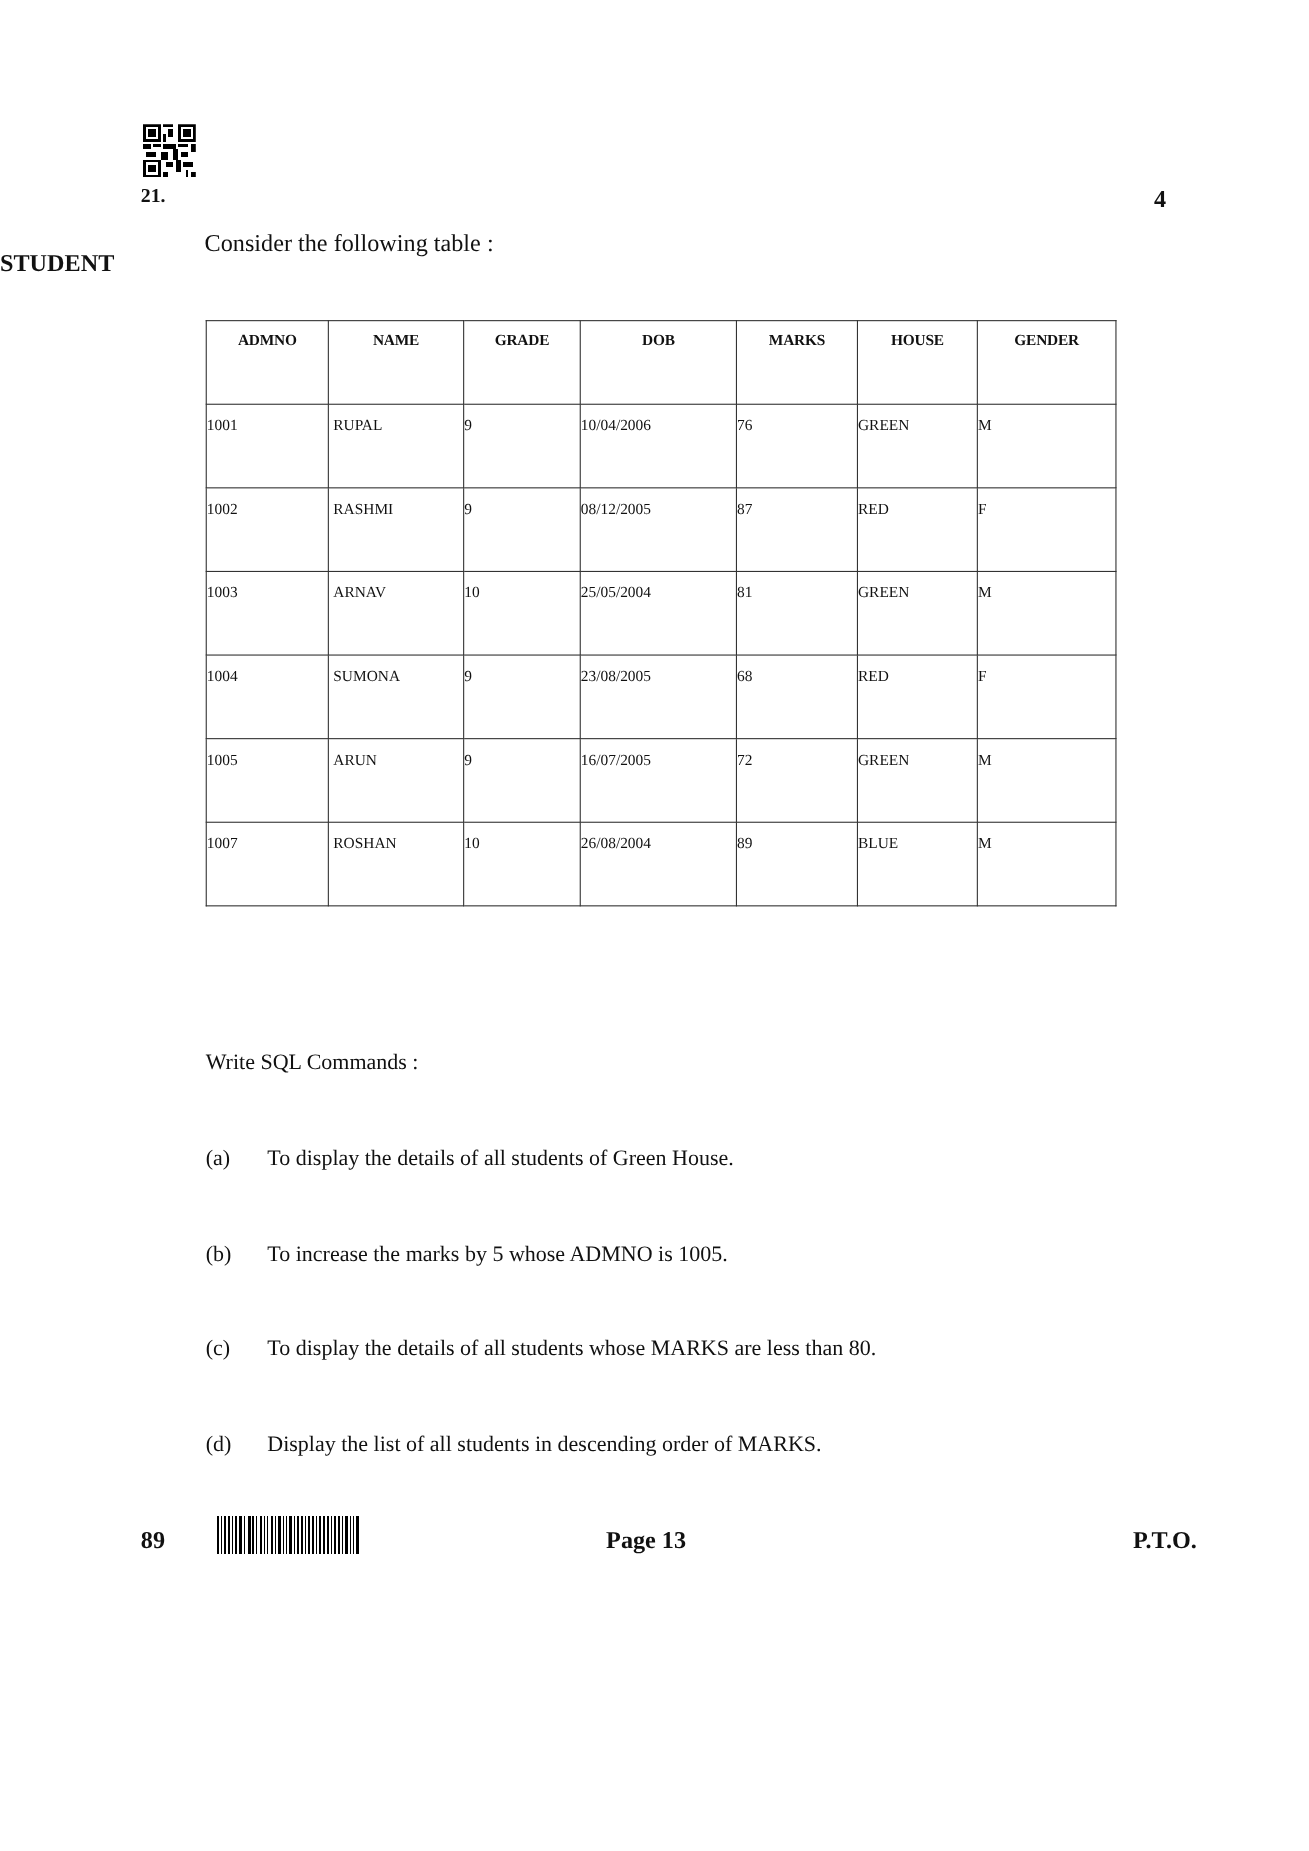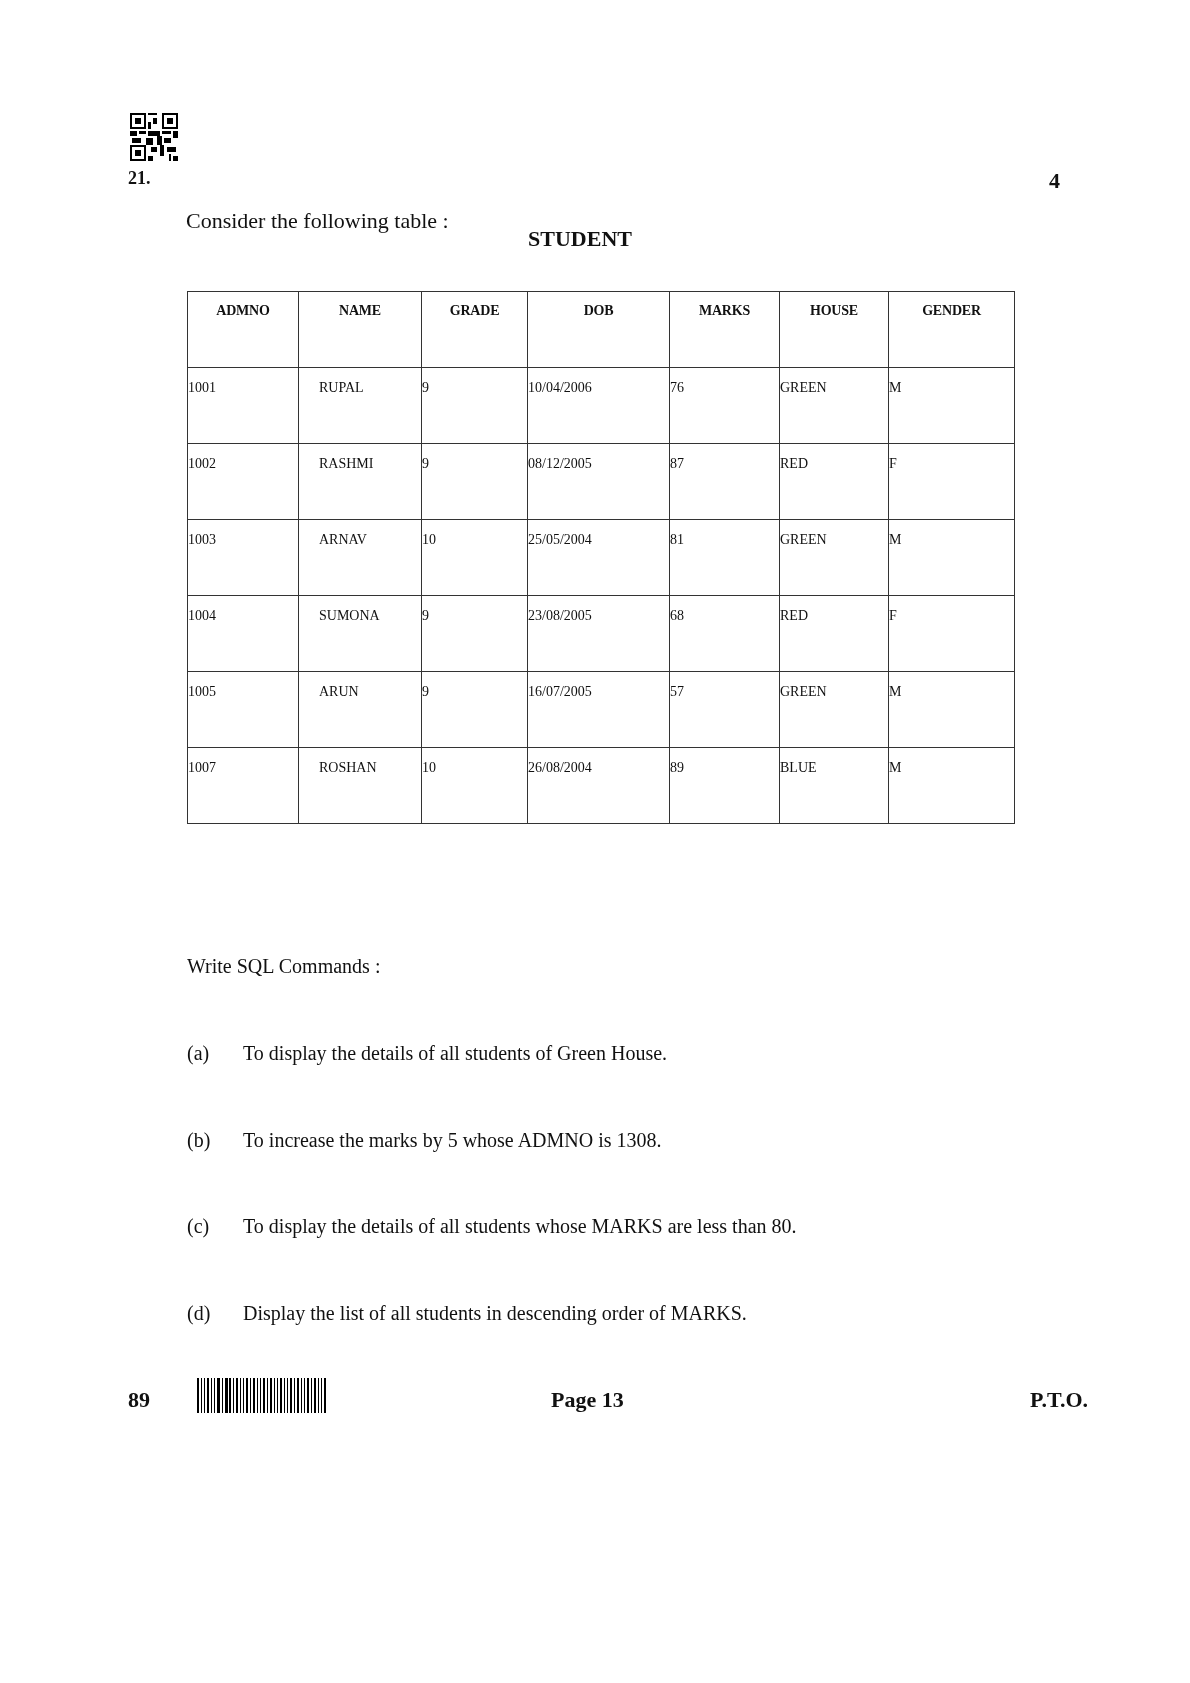--- a/index.html
+++ b/index.html
@@ -3,27 +3,27 @@
 <meta charset="utf-8">
 <style>
   html, body { margin: 0; padding: 0; background: #ffffff; }
   body { width: 1190px; height: 1683px; position: relative; overflow: hidden;
          font-family: "DejaVu Serif", "Liberation Serif", serif; color: #111; }
   .abs { position: absolute; }
   .qr { left: 130px; top: 113px; width: 48px; height: 48px; }
   .qnum { left: 128px; top: 168px; font-size: 18px; font-weight: bold; font-family: "Liberation Serif", serif; }
   .qtext { left: 186px; top: 168px; font-size: 22px; font-family: "Liberation Serif", serif; margin-top: 40px; }
   .qmarks { left: 1049px; top: 168px; font-size: 22px; font-weight: bold; font-family: "Liberation Serif", serif; }
-  .ttitle { left: 0; width: 1160px; top: 226px; text-align: center; font-size: 22px; font-weight: bold; font-family: "Liberation Serif", serif; }
+  .ttitle { left: 0; width: 1160px; top: 226px; font-size: 22px; font-weight: bold; font-family: "Liberation Serif", serif; }
   table.student { position: absolute; left: 187px; top: 291px; border-collapse: collapse;
                   font-family: "Liberation Serif", serif; font-size: 14px; }
   table.student th, table.student td { border: 1.6px solid #333; height: 75px; padding: 0; vertical-align: top; }
   table.student th { font-weight: bold; text-align: center; padding-top: 11px; height: 64px; letter-spacing: -0.2px; }
   table.student td { text-align: left; padding-top: 12px; height: 63px; }
-  table.student td.left { text-align: left; padding-left: 20px; }
+  table.student td.left { text-align: left; padding-left: 4px; }
   .c1 { width: 110px; } .c2 { width: 122px; } .c3 { width: 105px; } .c4 { width: 141px; }
   .c5 { width: 109px; } .c6 { width: 108px; } .c7 { width: 125px; }
   .para { font-family: "Liberation Serif", serif; font-size: 20px; }
   .intro { left: 187px; top: 955px; }
   .part-label { left: 187px; }
   .part-text { left: 243px; }
   .footer { font-family: "Liberation Serif", serif; font-size: 22px; font-weight: bold; }
   .f89 { left: 128px; top: 1387px; }
   .barcode { left: 197px; top: 1378px; width: 130px; height: 35px; }
   .fpage { left: 551px; top: 1387px; }
@@ -115,21 +115,21 @@
       <td>23/08/2005</td>
       <td>68</td>
       <td>RED</td>
       <td>F</td>
     </tr>
     <tr>
       <td>1005</td>
       <td class="left">ARUN</td>
       <td>9</td>
       <td>16/07/2005</td>
-      <td>57</td>
+      <td>72</td>
       <td>GREEN</td>
       <td>M</td>
     </tr>
     <tr>
       <td>1007</td>
       <td class="left">ROSHAN</td>
       <td>10</td>
       <td>26/08/2004</td>
       <td>89</td>
       <td>BLUE</td>
@@ -137,21 +137,21 @@
     </tr>
   </tbody>
 </table>
 
 <div class="abs para intro">Write SQL Commands :</div>
 
 <div class="abs para part-label" style="top:1042px">(a)</div>
 <div class="abs para part-text" style="top:1042px">To display the details of all students of Green House.</div>
 
 <div class="abs para part-label" style="top:1129px">(b)</div>
-<div class="abs para part-text" style="top:1129px">To increase the marks by 5 whose ADMNO is 1308.</div>
+<div class="abs para part-text" style="top:1129px">To increase the marks by 5 whose ADMNO is 1005.</div>
 
 <div class="abs para part-label" style="top:1215px">(c)</div>
 <div class="abs para part-text" style="top:1215px">To display the details of all students whose MARKS are less than 80.</div>
 
 <div class="abs para part-label" style="top:1302px">(d)</div>
 <div class="abs para part-text" style="top:1302px">Display the list of all students in descending order of MARKS.</div>
 
 <div class="abs footer f89">89</div>
 <svg class="abs barcode" viewBox="0 0 130 35" shape-rendering="crispEdges">
   <g fill="#000">

